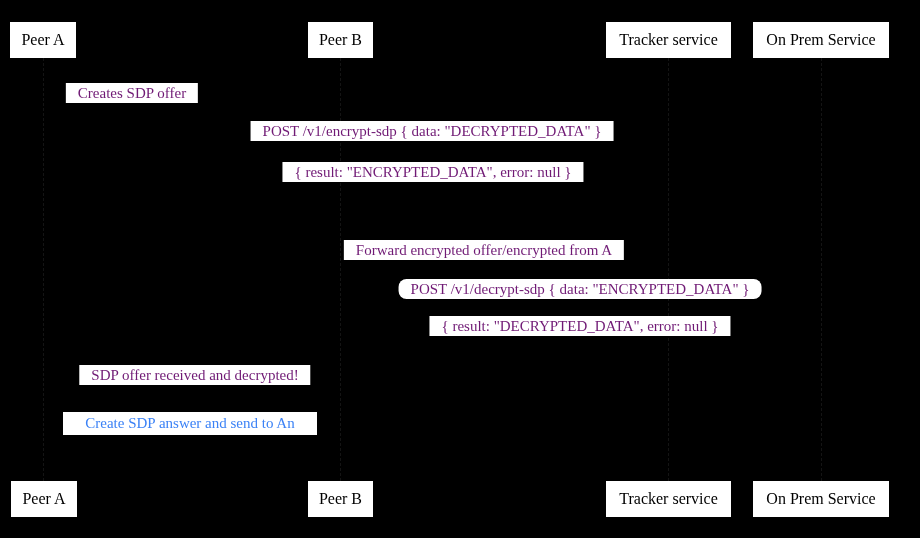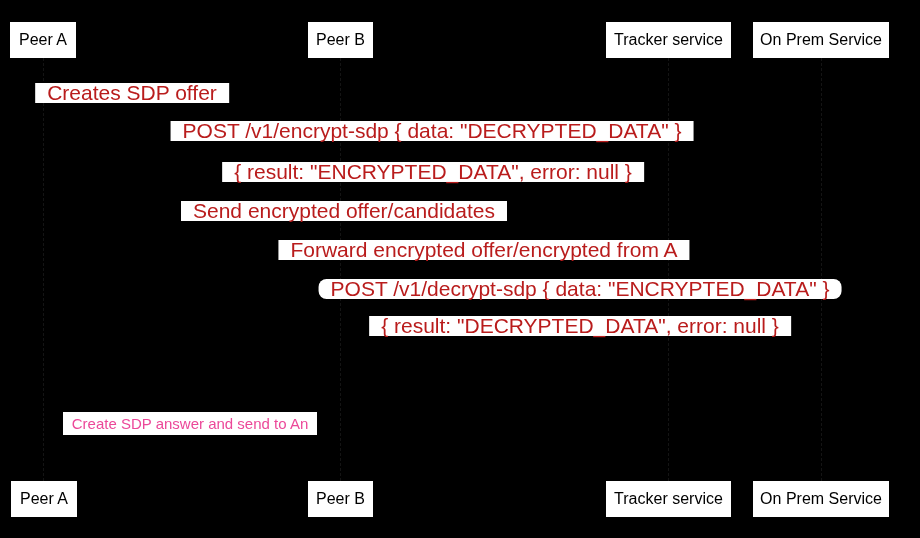--- a/index.html
+++ b/index.html
@@ -6,21 +6,21 @@
     margin: 0;
     padding: 0;
     background: #000000;
   }
   #stage {
     position: relative;
     width: 920px;
     height: 538px;
     background: #000000;
     overflow: hidden;
-    font-family: Liberation Sans, sans-serif;
+    font-family: Liberation Serif, serif;
   }
   .actor {
     position: absolute;
     height: 36px;
     background: #ffffff;
     color: #000000;
     display: flex;
     align-items: center;
     justify-content: center;
     font-size: 16px;
@@ -31,31 +31,31 @@
     position: absolute;
     top: 58px;
     height: 423px;
     width: 0;
     border-left: 1px dashed #141414; 
   }
   .msg {
     position: absolute;
     transform: translateX(-50%);
     background: #ffffff;
-    color: #b91c1c;
-    font-size: 21px;
+    color: #701a75;
+    font-size: 15px;
     line-height: 16px;
     padding: 2px 12px;
     white-space: nowrap;
   }
   .note {
     position: absolute;
     transform: translateX(-50%);
     background: #ffffff;
-    color: #ec4899;
+    color: #3b82f6;
     font-size: 15px;
     line-height: 19px;
     text-align: center;
     padding: 2px 4px;
     width: 246px;
   }
 </style>
 </head>
 <body>
 
@@ -67,24 +67,24 @@
   <div class="lifeline" style="left:821px"></div>
 
   <div class="actor" style="left:10px;  top:22px; width:66px;">Peer A</div>
   <div class="actor" style="left:308px; top:22px; width:65px;">Peer B</div>
   <div class="actor" style="left:606px; top:22px; width:125px;">Tracker service</div>
   <div class="actor" style="left:753px; top:22px; width:136px;">On Prem Service</div>
 
   <div class="msg" style="left:132px; top:83px;">Creates SDP offer</div>
   <div class="msg" style="left:432px; top:121px;text-align:right;">POST /v1/encrypt-sdp { data: "DECRYPTED_DATA" }</div>
   <div class="msg" style="left:433px; top:162px;">{ result: "ENCRYPTED_DATA", error: null }</div>
-  <div class="msg" style="left:344px; top:201px;">Send encrypted offer/candidates</div>
   <div class="msg" style="left:484px; top:240px;">Forward encrypted offer/encrypted from A</div>
   <div class="msg" style="left:580px; top:279px;border-radius:8px;">POST /v1/decrypt-sdp { data: "ENCRYPTED_DATA" }</div>
   <div class="msg" style="left:580px; top:316px;">{ result: "DECRYPTED_DATA", error: null }</div>
+  <div class="msg" style="left:195px; top:365px;">SDP offer received and decrypted!</div>
 
   <div class="note" style="left:190px; top:412px;">
     <div>Create SDP answer and send to An</div>
   </div>
 
   <div class="actor" style="left:11px;  top:481px; width:66px;">Peer A</div>
   <div class="actor" style="left:308px; top:481px; width:65px;">Peer B</div>
   <div class="actor" style="left:606px; top:481px; width:125px;">Tracker service</div>
   <div class="actor" style="left:753px; top:481px; width:136px;">On Prem Service</div>
 

